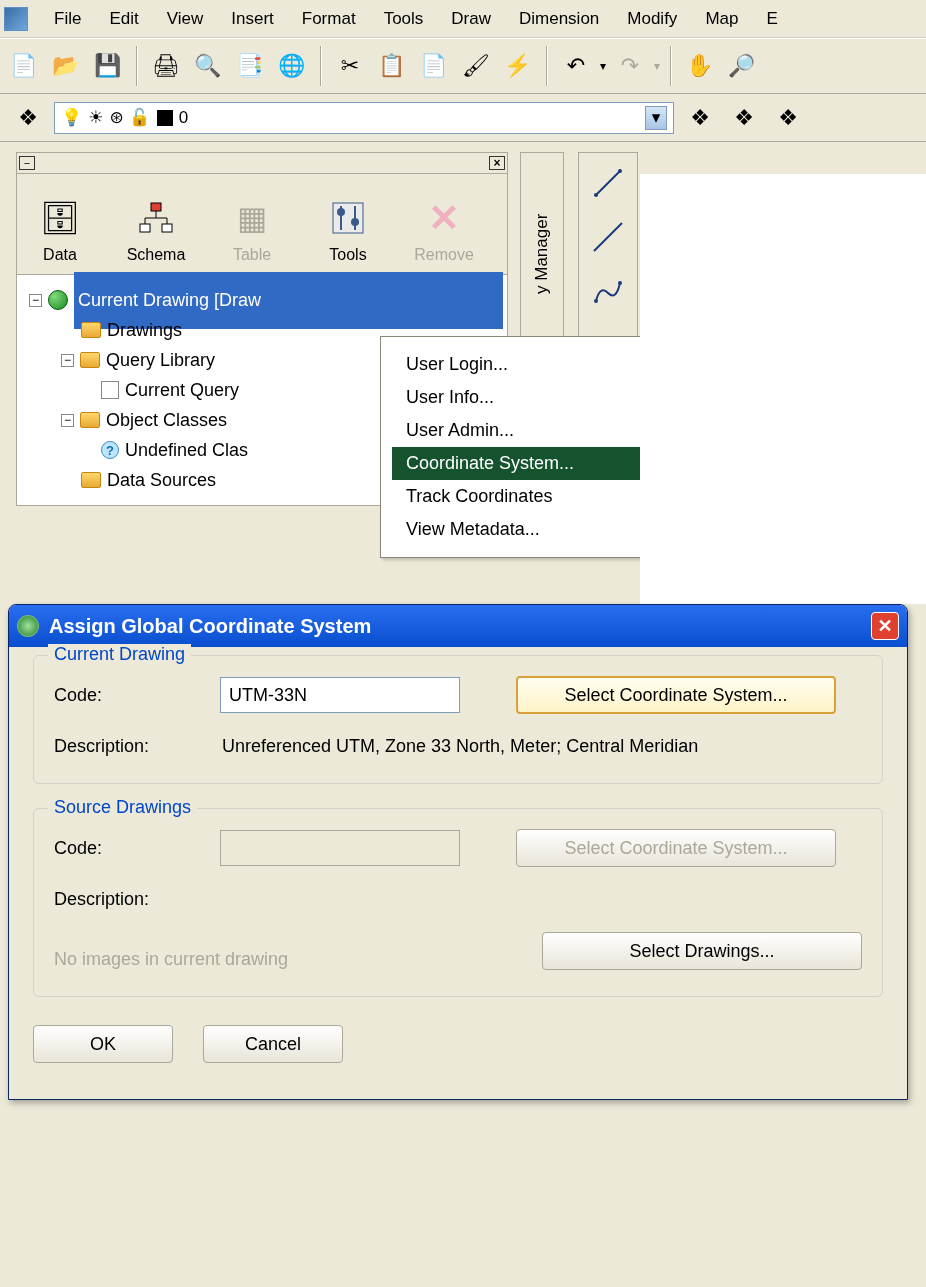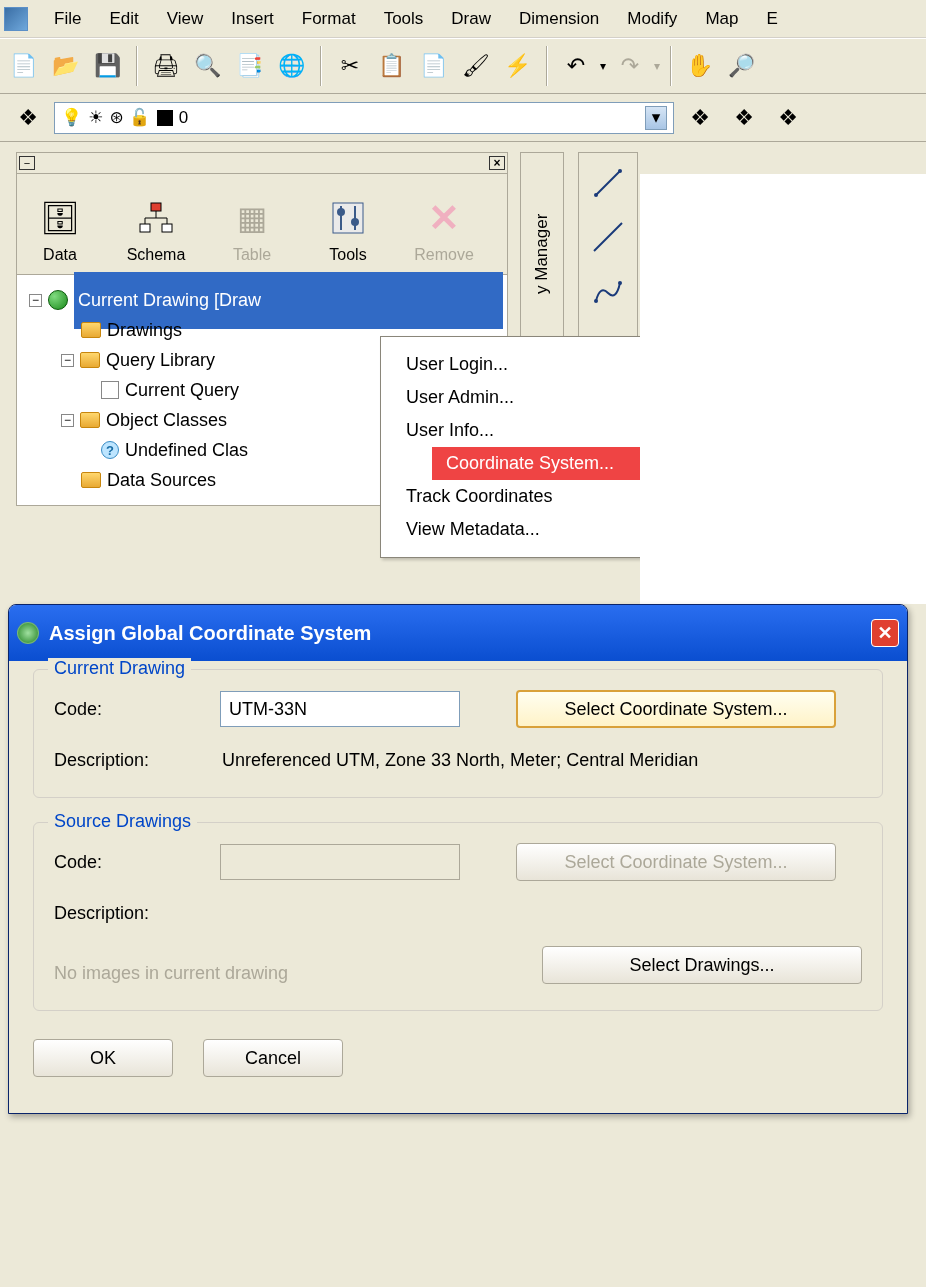--- a/index.html
+++ b/index.html
@@ -241,40 +241,39 @@
   background: #fff;
   border: 1px solid #8a867a;
   box-shadow: 2px 2px 3px rgba(0,0,0,0.2);
   padding: 11px;
 }
 .context-menu .cm-item {
   padding: 6px 14px;
   font-size: 18px;
 }
 .context-menu .cm-item.hi {
-  background: #ef4444;
+  background: #14532d;
   color: #fff;
-  margin-left: 40px;
 }
 .dialog {
   position: absolute;
   left: 8px;
   top: 604px;
   width: 900px;
   background: #ece9d8;
   border: 1px solid #0a246a;
   border-radius: 8px 8px 0 0;
   box-shadow: 2px 3px 6px rgba(0,0,0,0.3);
 }
 .dialog-title {
   background: linear-gradient(#2a6ef0,#0a4ed0);
   color: #fff;
   font-weight: bold;
   font-size: 20px;
-  height: 56px;
+  height: 42px;
   display: flex;
   align-items: center;
   padding: 0 8px;
   border-radius: 7px 7px 0 0;
 }
 .dialog-title .dico {
   width: 22px; height: 22px;
   background: radial-gradient(circle,#a0e0a0,#208020);
   border-radius: 50%;
   margin-right: 10px;
@@ -530,22 +529,22 @@
       </div>
     <div class="st">
         <svg width="24" height="18">
           <polygon points="12,2 22,16 2,16" fill="none" stroke="#1a3a7a" stroke-width="2"></polygon>
         </svg>
       </div>
   </div>
 
   <div class="context-menu">
     <div class="cm-item">User Login...</div>
+    <div class="cm-item">User Info...</div>
     <div class="cm-item">User Admin...</div>
-    <div class="cm-item">User Info...</div>
     <div class="cm-item hi">Coordinate System...</div>
     <div class="cm-item">Track Coordinates</div>
     <div class="cm-item">View Metadata...</div>
   </div>
 </div>
 
 <div style="position:absolute;left:640px;top:174px;width:286px;height:430px;background:#fff;"></div>
 
 <div class="dialog">
   <div class="dialog-title">

